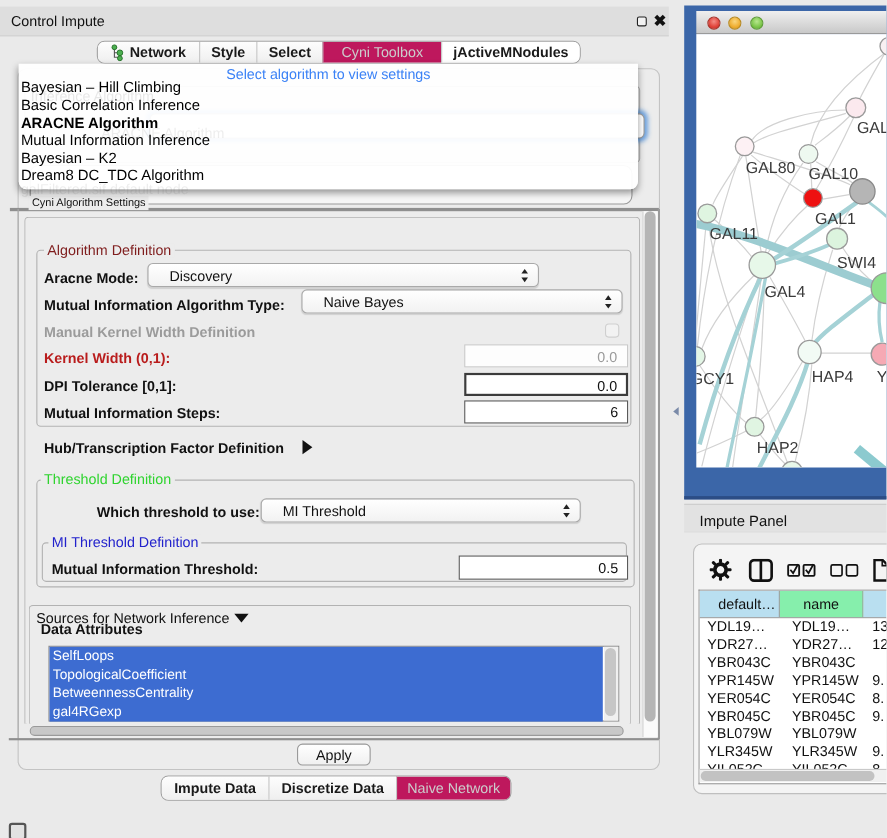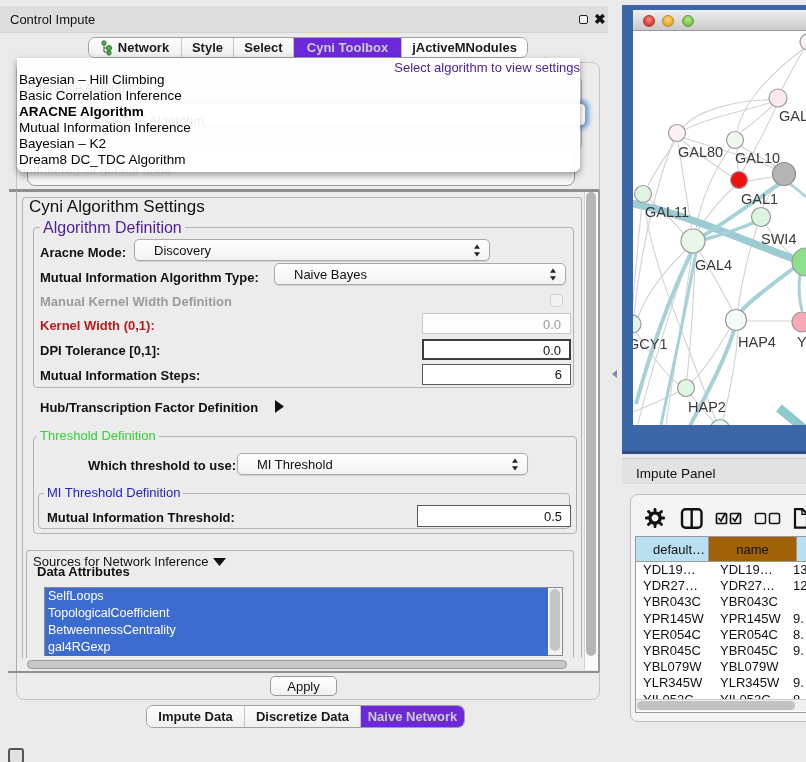--- a/index.html
+++ b/index.html
@@ -7,21 +7,21 @@
 .bold{font-weight:bold}
 .group{position:absolute;border:1px solid #b2b2b2;border-radius:4px}
 .glabel{position:absolute;background:#ececec;padding:0 3px;line-height:13px}
 .combo{position:absolute;background:linear-gradient(#ffffff,#f2f2f2);border:1px solid #a9a9a9;border-radius:5px;box-shadow:0 1px 1px rgba(0,0,0,.12)}
 .combo .ct{position:absolute;left:19px;top:3px;font-size:13px;color:#111}
 .combo .arr{position:absolute;right:8px;top:4px;width:8px;height:13px}
 .field{position:absolute;background:#fff;text-align:right;font-size:13px}
 .seg{position:absolute;display:flex;border:1px solid #a0a0a0;border-radius:7px;overflow:hidden;background:#fcfcfc}
 .seg>div{display:flex;align-items:center;justify-content:center;font-weight:bold;font-size:13px;color:#1a1a1a;border-left:1px solid #c4c4c4;background:linear-gradient(#fdfdfd,#efefef)}
 .seg>div:first-child{border-left:none}
-.seg>div.dark{background:#6d28d9;color:#cccccc;font-weight:bold}
+.seg>div.dark{background:#be185d;color:#cccccc;font-weight:normal}
 </style></head><body>
 
 <div class="abs" style="left:0;top:0;width:618px;height:762px;background:#eaeaea"></div>
 
 <div class="abs" style="left:0;top:6px;width:608px;height:27px;background:#dedede;border-bottom:1px solid #d2d2d2"></div>
 <div class="abs" style="left:10px;top:12px;font-size:13px;color:#111">Control Impute</div>
 <div class="abs" style="left:579px;top:15px;width:9px;height:9px;border:1.5px solid #222;border-radius:2px;background:#f2f2f2"></div>
 <div class="abs" style="left:594px;top:11px;font-size:14px;font-weight:bold;color:#111">✖</div>
 
 <div class="abs" style="left:16px;top:62px;width:584px;height:638px;background:#ececec;border:1px solid #c3c3c3;border-radius:8px"></div>
@@ -45,24 +45,24 @@
 
 <div class="abs" style="left:9px;top:189px;width:590px;height:2.5px;background:#8f8f8f"></div>
 <div class="abs" style="left:16px;top:190px;width:1px;height:482px;background:#aaa"></div>
 <div class="abs" style="left:598px;top:190px;width:1.5px;height:482px;background:#9a9a9a"></div>
 <div class="abs" style="left:8px;top:671px;width:591px;height:2px;background:#8f8f8f"></div>
 
 <div class="abs" style="left:584px;top:192px;width:14px;height:478px;background:#fafafa;border-left:1px solid #d0d0d0"></div>
 <div class="abs" style="left:586px;top:192px;width:10px;height:464px;background:#b5b5b5;border-radius:5px"></div>
 
 <div class="group" style="left:22px;top:197px;width:560px;height:461px;border-bottom:none;border-bottom-left-radius:0;border-bottom-right-radius:0"></div>
-<div class="glabel" style="left:26px;top:200px;font-size:17px">Cyni Algorithm Settings</div>
+<div class="glabel" style="left:26px;top:178px;font-size:10px">Cyni Algorithm Settings</div>
 
 <div class="group" style="left:33px;top:227px;width:541px;height:161px"></div>
-<div class="glabel" style="left:40px;top:221px;color:#4c1d95;font-size:16px">Algorithm Definition</div>
+<div class="glabel" style="left:40px;top:221px;color:#7f1d1d;font-size:13px">Algorithm Definition</div>
 
 <div class="abs bold" style="left:40px;top:245px">Aracne Mode:</div>
 <div class="combo" style="left:134px;top:239px;width:356px;height:22px">
     <span class="ct">Discovery</span>
  <svg class="arr" viewBox="0 0 8 13">
       <path d="M4 0.5 L7 4.7 L1 4.7 Z" fill="#222"></path>
       <path d="M4 12.5 L7 8.3 L1 8.3 Z" fill="#222"></path>
     </svg>
   </div>
 
@@ -126,21 +126,21 @@
 
 <div class="seg" style="left:146px;top:705px;height:23px">
   <div style="width:97px">Impute Data</div>
   <div style="width:116px">Discretize Data</div>
   <div class="dark" style="width:104px">Naive Network</div>
 </div>
 
 <div class="abs" style="left:8px;top:748px;width:16px;height:16px;border:2px solid #555;border-radius:3px;background:#e2e2e2"></div>
 
 <div class="abs" style="left:17px;top:58px;width:563px;height:114px;background:rgba(255,255,255,.95);border-radius:0 0 7px 7px;box-shadow:0 3px 7px rgba(0,0,0,.4)">
-  <div style="position:absolute;left:0;top:2px;width:100%;text-align:right;color:#4c1d95;font-size:13px">Select algorithm to view settings</div>
+  <div style="position:absolute;left:0;top:2px;width:100%;text-align:center;color:#3b82f6;font-size:13px">Select algorithm to view settings</div>
   <div style="position:absolute;left:2px;top:13.5px;font-size:13.5px;color:#000;line-height:16px">Bayesian – Hill Climbing<br>Basic Correlation Inference<br><b>ARACNE Algorithm</b><br>Mutual Information Inference<br>Bayesian – K2<br>Dream8 DC_TDC Algorithm</div>
   <div style="position:absolute;left:11px;top:22px;font-size:13px;color:rgba(80,80,80,.13)">Inference Algorithm</div>
   <div style="position:absolute;left:75px;top:55px;font-size:13px;color:rgba(80,80,80,.10)">ARACNE Algorithm</div>
   <div style="position:absolute;left:2px;top:106px;font-size:13px;color:rgba(80,80,80,.10)">galFiltered.sif default node</div>
 </div>
 
 <div class="abs" style="left:612px;top:370px;width:0;height:0;border-top:4px solid transparent;border-bottom:4px solid transparent;border-right:5px solid #7a8aa8"></div>
 
 <div class="abs" style="left:622px;top:5px;width:184px;height:449px;background:#3b66a8"></div>
 <div class="abs" style="left:622px;top:451px;width:184px;height:3px;background:#2c4d85"></div>
@@ -261,21 +261,21 @@
   <rect x="110.5" y="5.5" width="10" height="10" rx="1.5" stroke-width="1.5"></rect>
   <rect x="124.5" y="5.5" width="10" height="10" rx="1.5" stroke-width="1.5"></rect>
   <path d="M150 1.2 h7.5 l4.5 4.5 v14 h-12 z" stroke-width="2.2"></path>
   <path d="M157 1.2 v5 h5" stroke-width="1.4"></path>
  </g>
 </svg></div>
 
 <div class="abs" style="left:635px;top:536px;width:171px;height:177px;background:#fff;border:1px solid #9a9a9a;border-right:none;overflow:hidden">
  <div style="display:flex;height:25px;border-bottom:1px solid #9a9a9a;font-size:13px">
    <div style="width:73px;background:#b9dff0;border-right:1px solid #9a9a9a;text-align:center;padding-top:5px;padding-left:14px">default…</div>
-   <div style="width:88px;background:#a16207;border-right:1px solid #9a9a9a;text-align:center;padding-top:5px">name</div>
+   <div style="width:76px;background:#86efac;border-right:1px solid #9a9a9a;text-align:center;padding-top:5px">name</div>
    <div style="flex:1;background:#b9dff0"></div>
  </div>
  <div style="position:relative;font-size:13px">
   <div style="position:absolute;left:7px;top:0;line-height:16.2px">YDL19…<br>YDR27…<br>YBR043C<br>YPR145W<br>YER054C<br>YBR045C<br>YBL079W<br>YLR345W<br>YIL052C</div>
   <div style="position:absolute;left:84px;top:0;line-height:16.2px">YDL19…<br>YDR27…<br>YBR043C<br>YPR145W<br>YER054C<br>YBR045C<br>YBL079W<br>YLR345W<br>YIL052C</div>
   <div style="position:absolute;left:157px;top:0;line-height:16.2px">13<br>12<br><br>9.<br>8.<br>9.<br><br>9.<br>8.</div>
  </div>
 </div>
 <div class="abs" style="left:636px;top:699px;width:170px;height:12px;background:#f0f0f0;border-top:1px solid #c9c9c9"></div>
 <div class="abs" style="left:637px;top:701px;width:158px;height:9px;background:#c2c2c2;border-radius:4.5px"></div>

